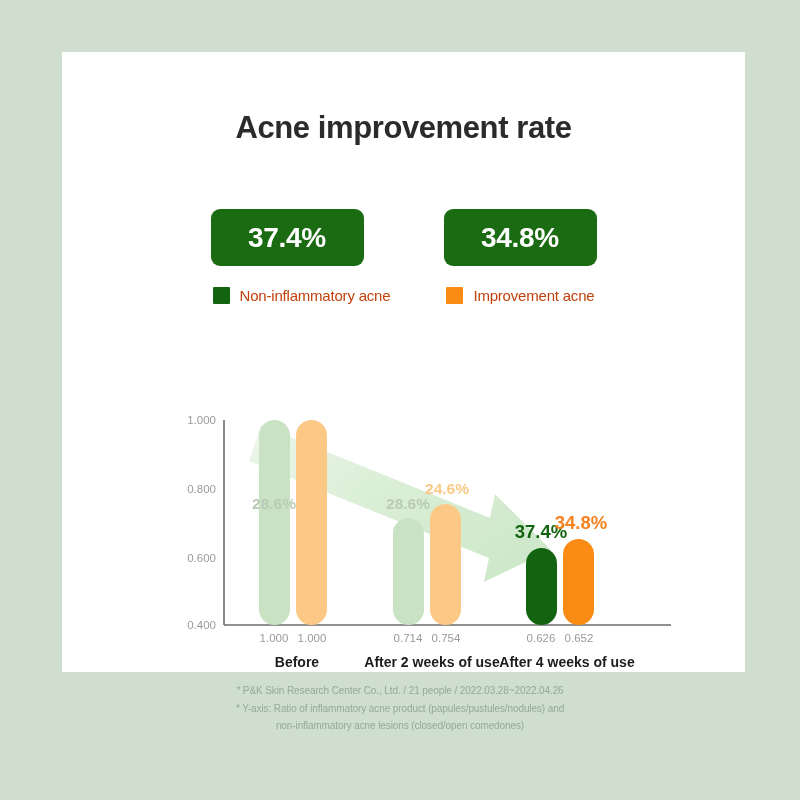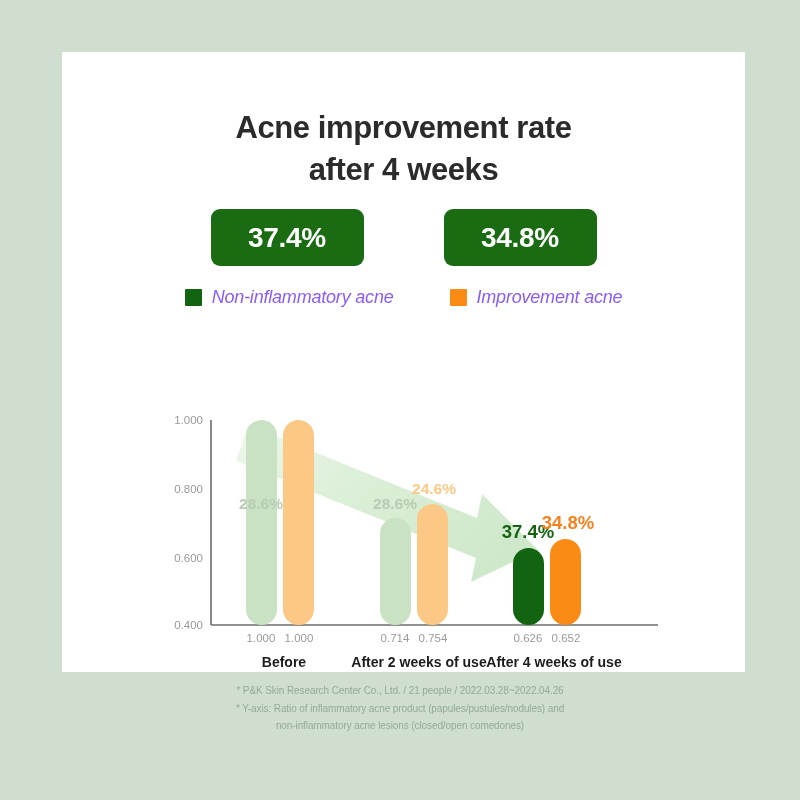--- a/index.html
+++ b/index.html
@@ -85,31 +85,30 @@
   }
   .legend-swatch {
     width: 17px;
     height: 17px;
     border-radius: 1px;
     flex: 0 0 auto;
   }
   .legend-swatch.green  { background: #136410; }
   .legend-swatch.orange { background: #fa8c16; }
   .legend-label {
-    font-size: 18px;
-    color: #8b5cf6;
+    font-size: 15px;
+    color: #c2410c;
     letter-spacing: -0.2px;
     white-space: nowrap;
-    font-style: italic;
   }
 
   
   .chart-area {
     position: absolute;
-    left: 0;
+    left: 13px;
     top: 290px;
     width: 683px;
     height: 300px;
   }
   .chart-svg {
     position: absolute;
     left: 0;
     top: 0;
   }
 
@@ -129,21 +128,20 @@
 </style>
 </head>
 <body>
 
 <div id="root">
 
   <div class="card">
 
     <div class="title">
       <span class="title-line">Acne improvement rate</span>
-      <span class="title-line">after 4 weeks</span>
     </div>
 
     <div class="badges">
       <div class="badge">37.4%</div>
       <div class="badge">34.8%</div>
     </div>
 
     <div class="legend">
       <div class="legend-item">
         <span class="legend-swatch green"></span>

